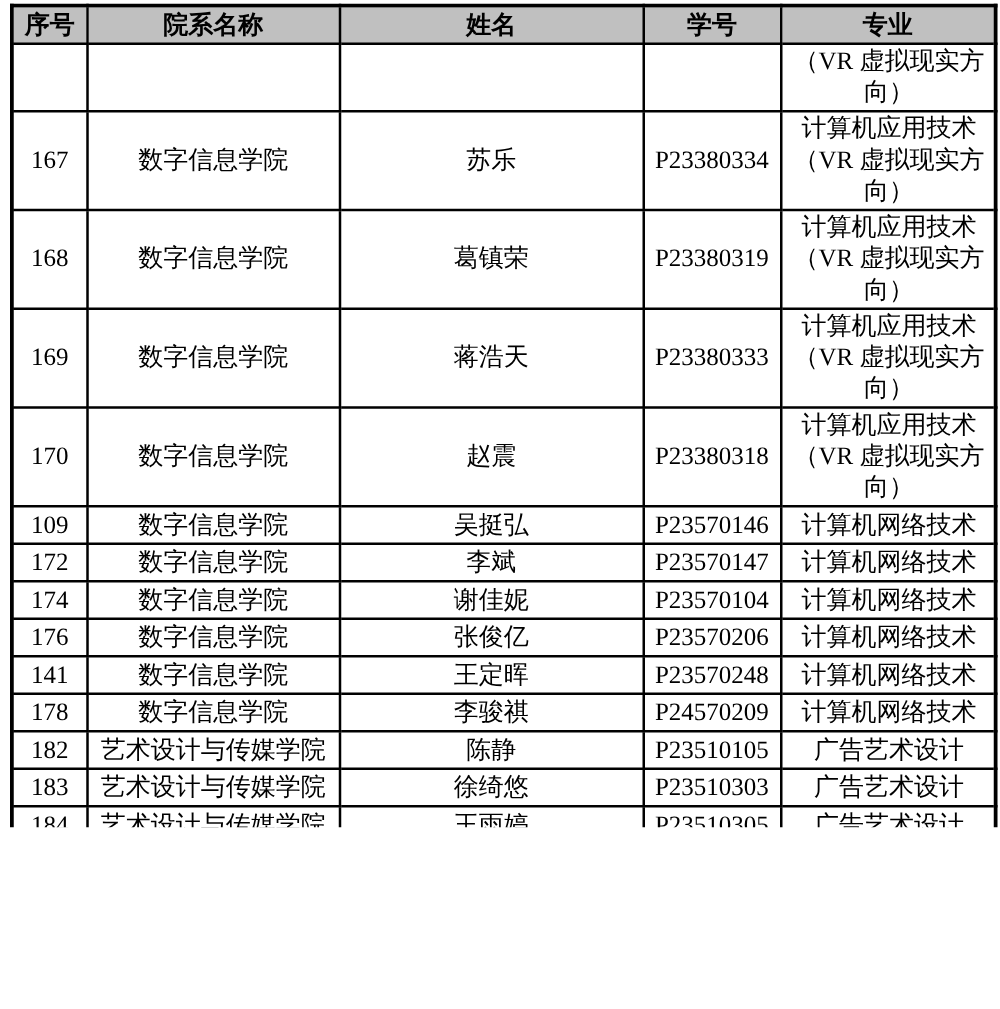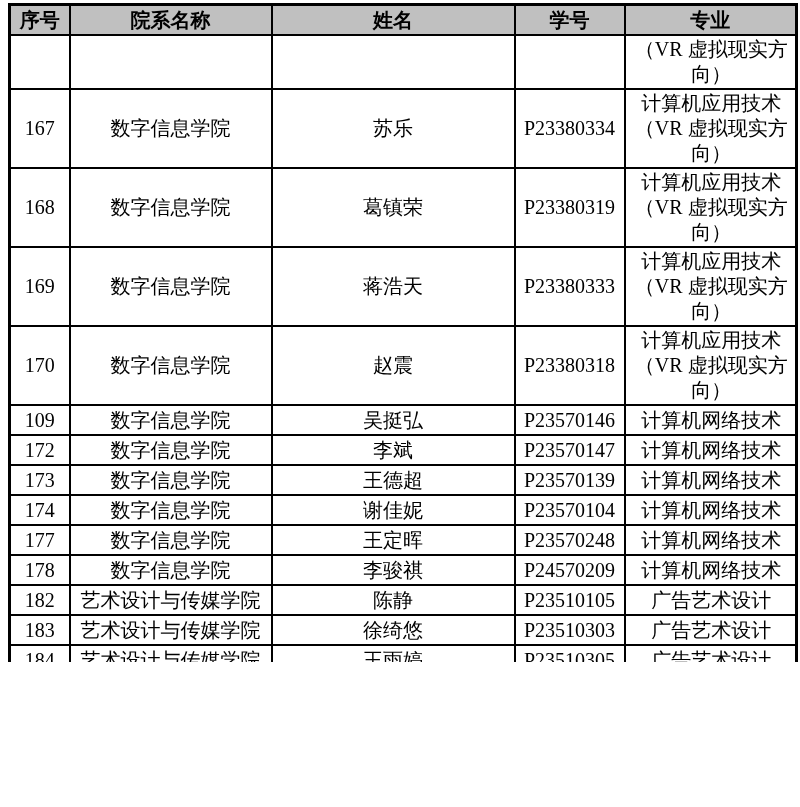--- a/index.html
+++ b/index.html
@@ -128,35 +128,35 @@
           <td class="c-major">计算机网络技术</td>
         </tr>
         <tr>
           <td class="c-no">172</td>
           <td class="c-dept">数字信息学院</td>
           <td class="c-name">李斌</td>
           <td class="c-id">P23570147</td>
           <td class="c-major">计算机网络技术</td>
         </tr>
         <tr>
-          <td class="c-no">173</td>
-          <td class="c-dept">数字信息学院</td>
-          <td class="c-name">王德超</td>
-          <td class="c-id">P23570139</td>
-          <td class="c-major">计算机网络技术</td>
-        </tr>
-        <tr>
           <td class="c-no">174</td>
           <td class="c-dept">数字信息学院</td>
           <td class="c-name">谢佳妮</td>
           <td class="c-id">P23570104</td>
           <td class="c-major">计算机网络技术</td>
         </tr>
         <tr>
-          <td class="c-no">177</td>
+          <td class="c-no">176</td>
+          <td class="c-dept">数字信息学院</td>
+          <td class="c-name">张俊亿</td>
+          <td class="c-id">P23570206</td>
+          <td class="c-major">计算机网络技术</td>
+        </tr>
+        <tr>
+          <td class="c-no">141</td>
           <td class="c-dept">数字信息学院</td>
           <td class="c-name">王定晖</td>
           <td class="c-id">P23570248</td>
           <td class="c-major">计算机网络技术</td>
         </tr>
         <tr>
           <td class="c-no">178</td>
           <td class="c-dept">数字信息学院</td>
           <td class="c-name">李骏祺</td>
           <td class="c-id">P24570209</td>

